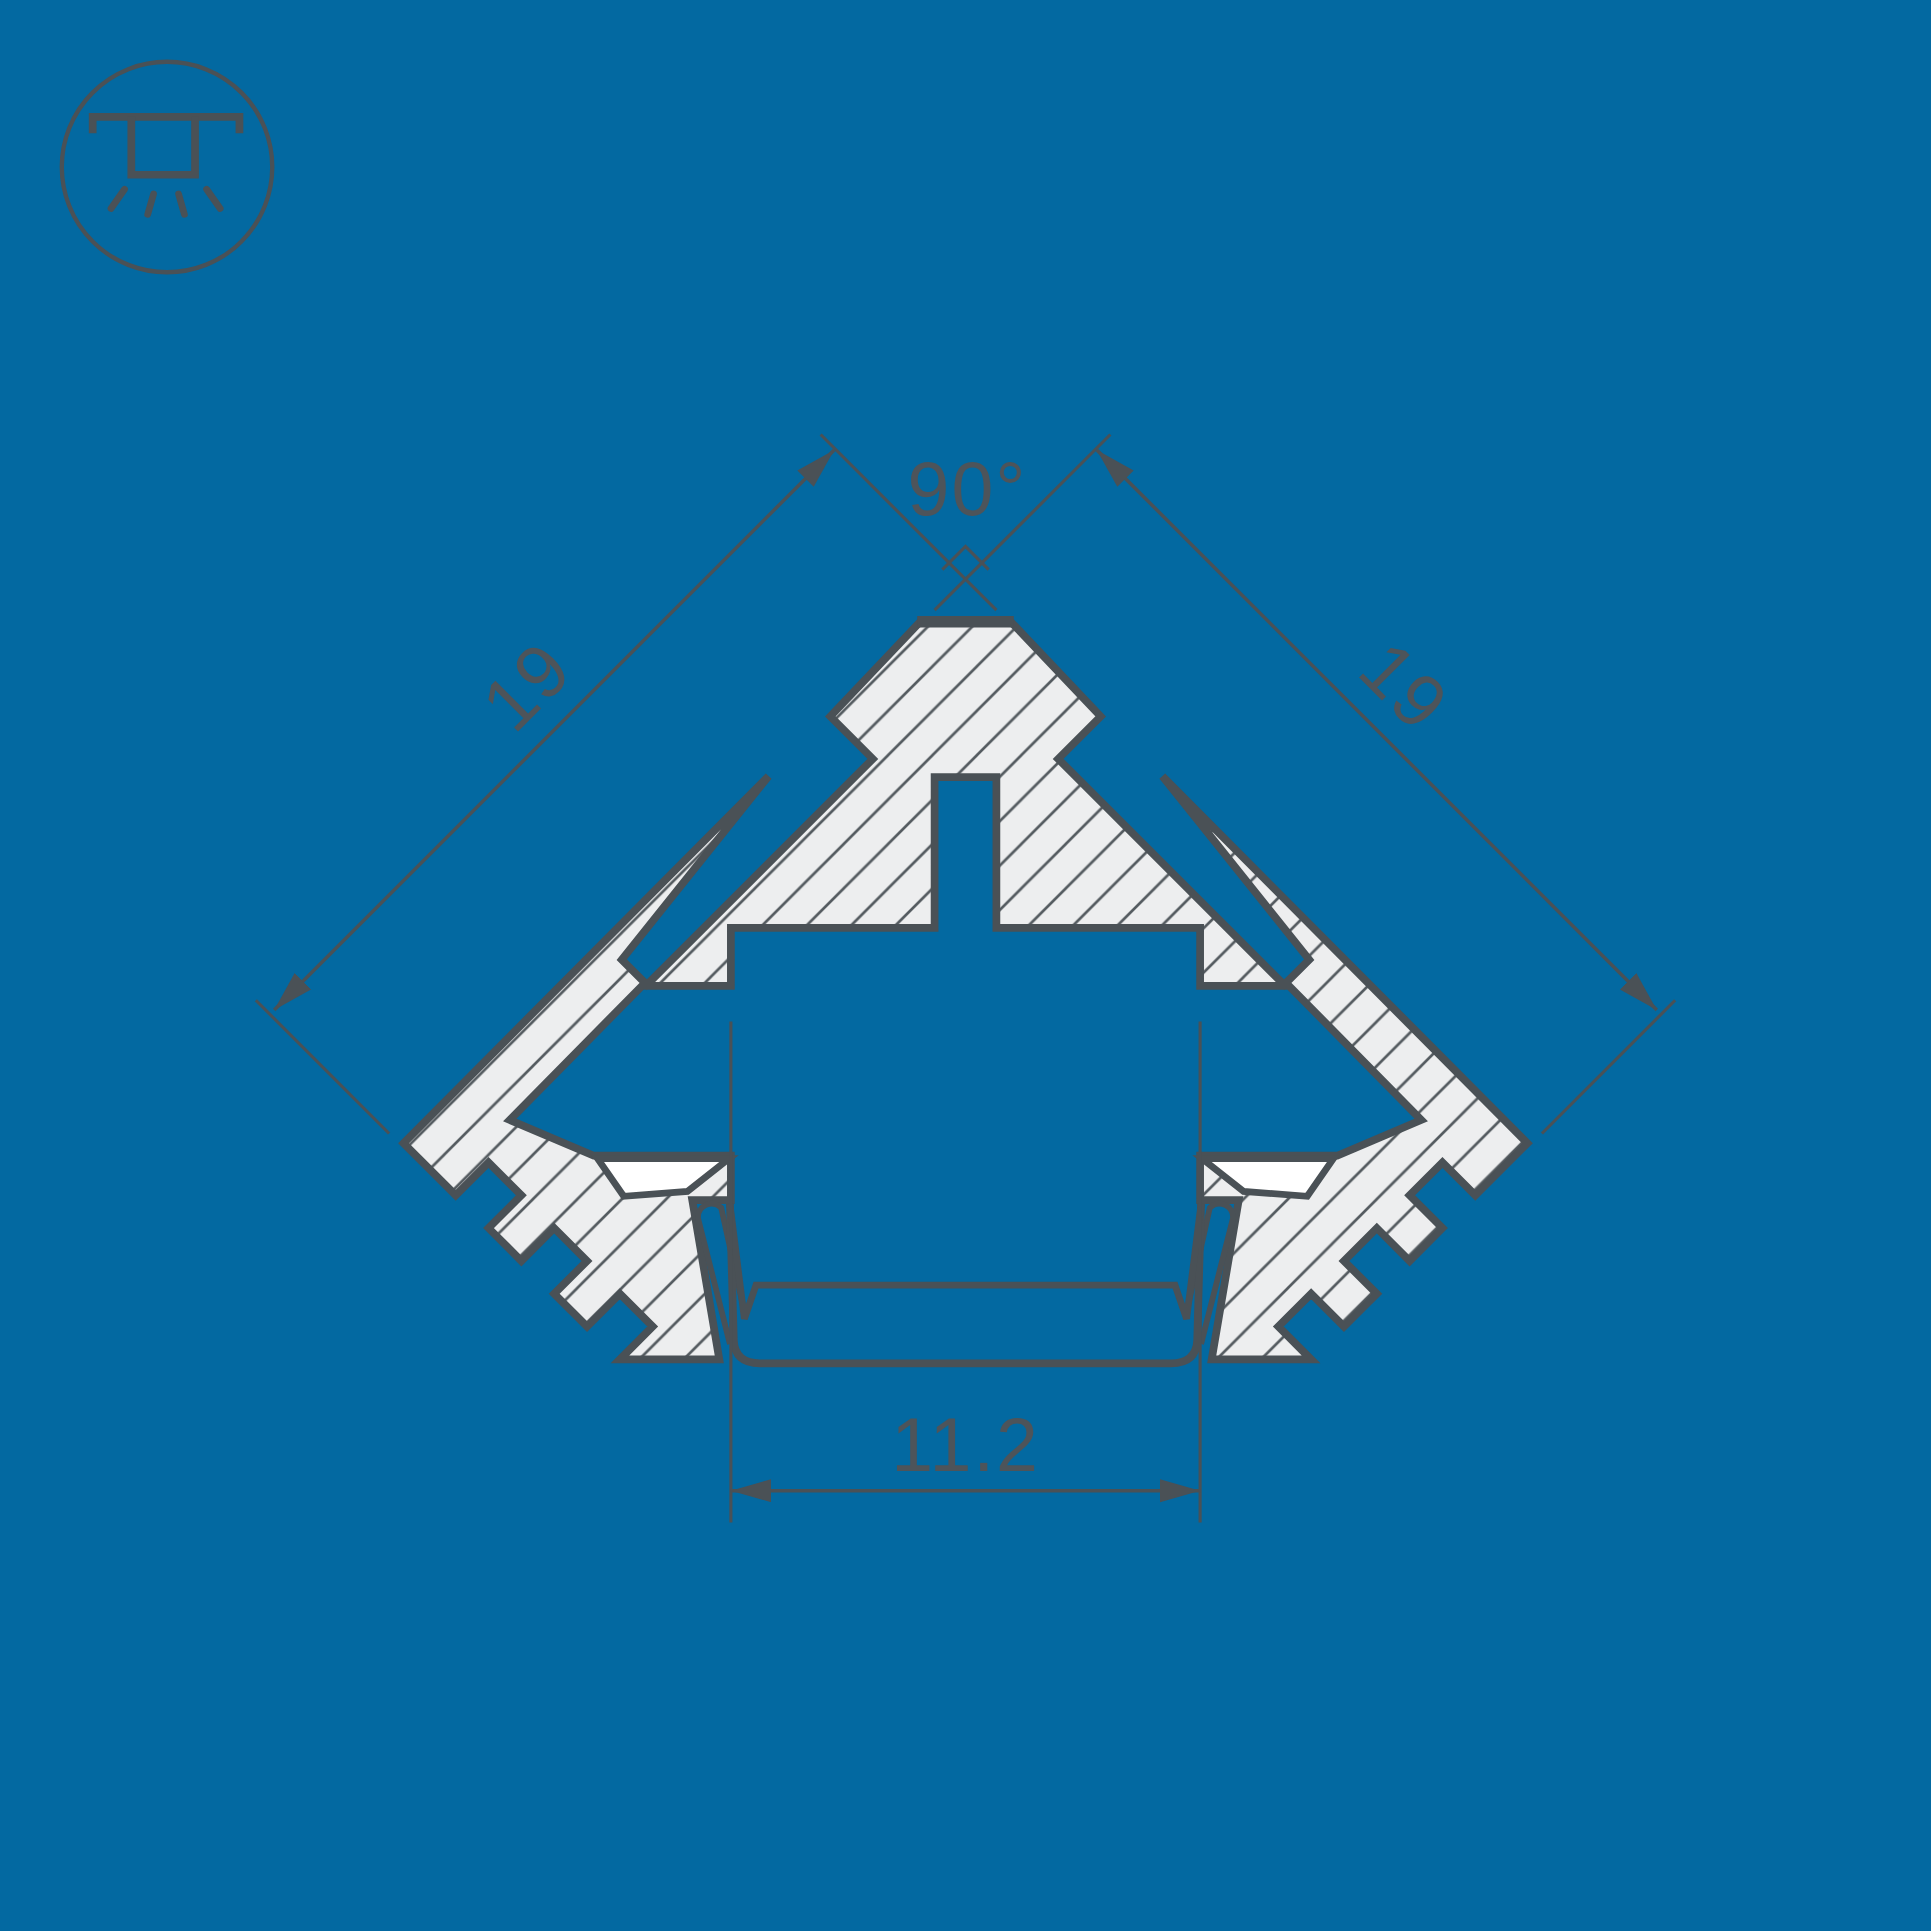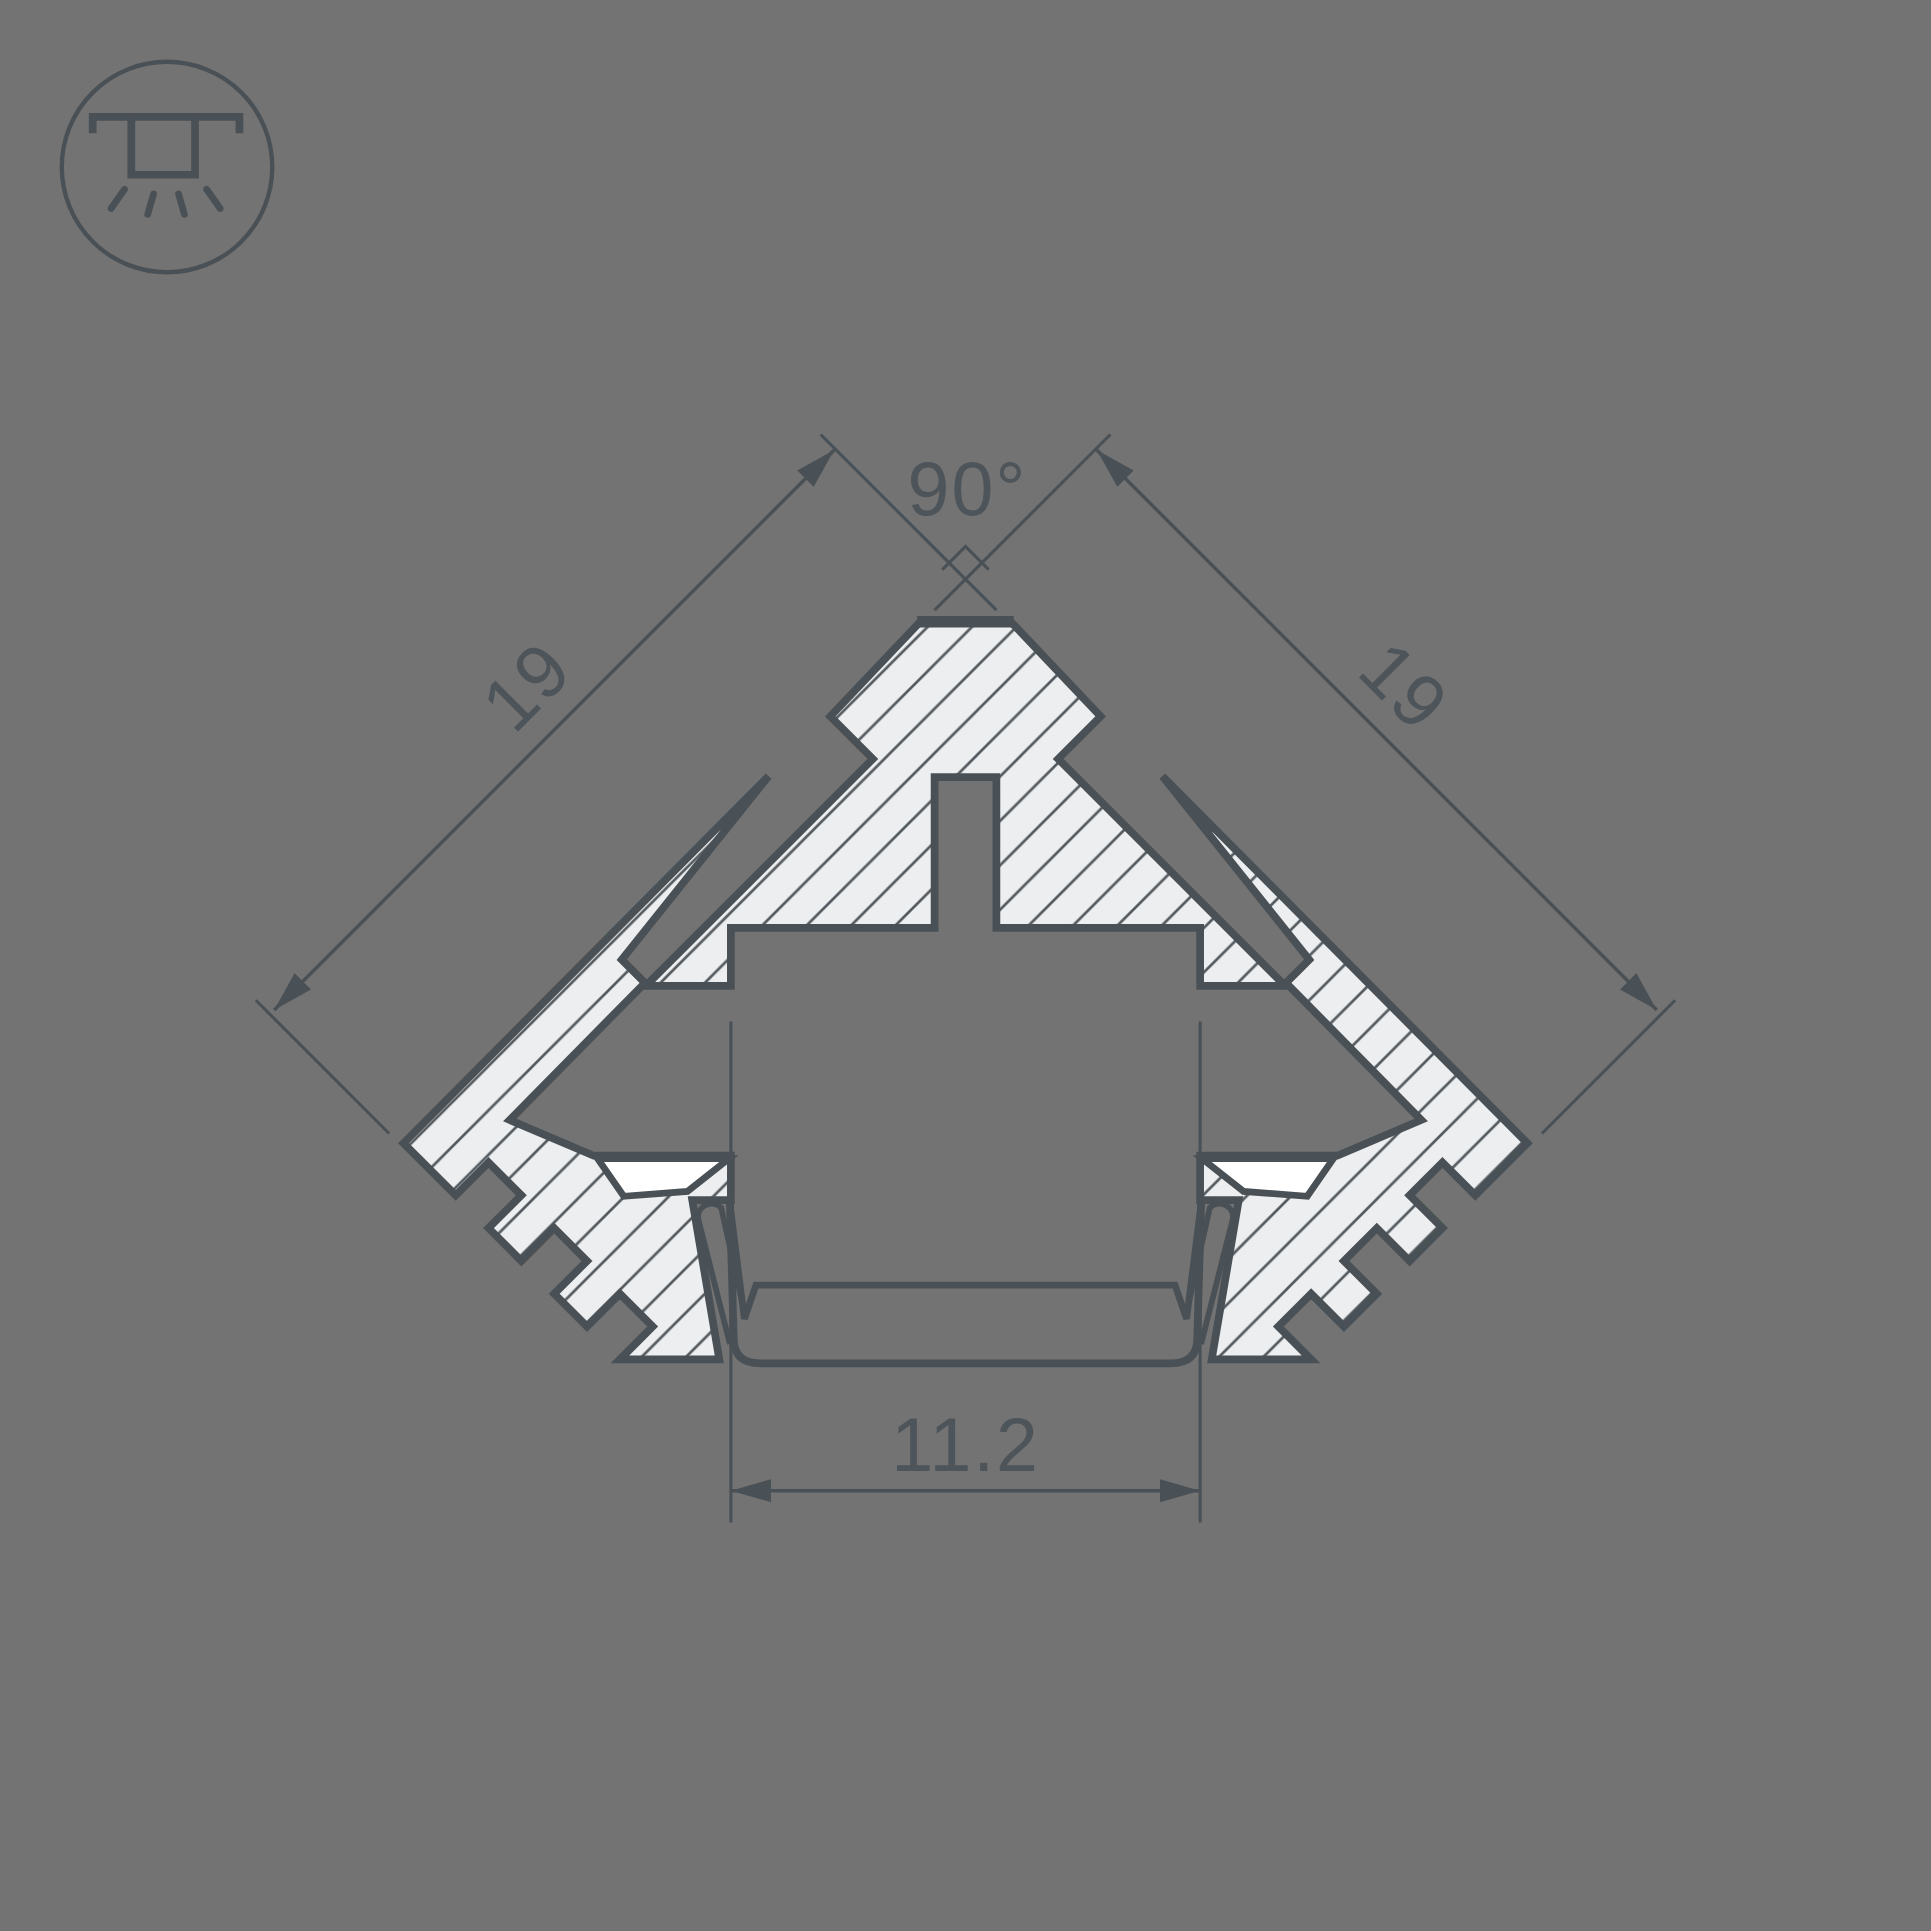--- a/index.html
+++ b/index.html
@@ -8,21 +8,21 @@
     background: #ffffff;
     width: 1931px;
     height: 1931px;
     overflow: hidden;
     font-family: "Liberation Sans", "DejaVu Sans", sans-serif;
   }
   #stage {
     position: relative;
     width: 1931px;
     height: 1931px;
-    background: #737373;
+    background: #0369a1;
   }
   svg { display: block; }
   .dim-text {
     font-family: "Liberation Sans", "DejaVu Sans", sans-serif;
     font-size: 78px;
     font-weight: 400;
     letter-spacing: 2px;
     fill: #4d545a;
   }
 </style>

